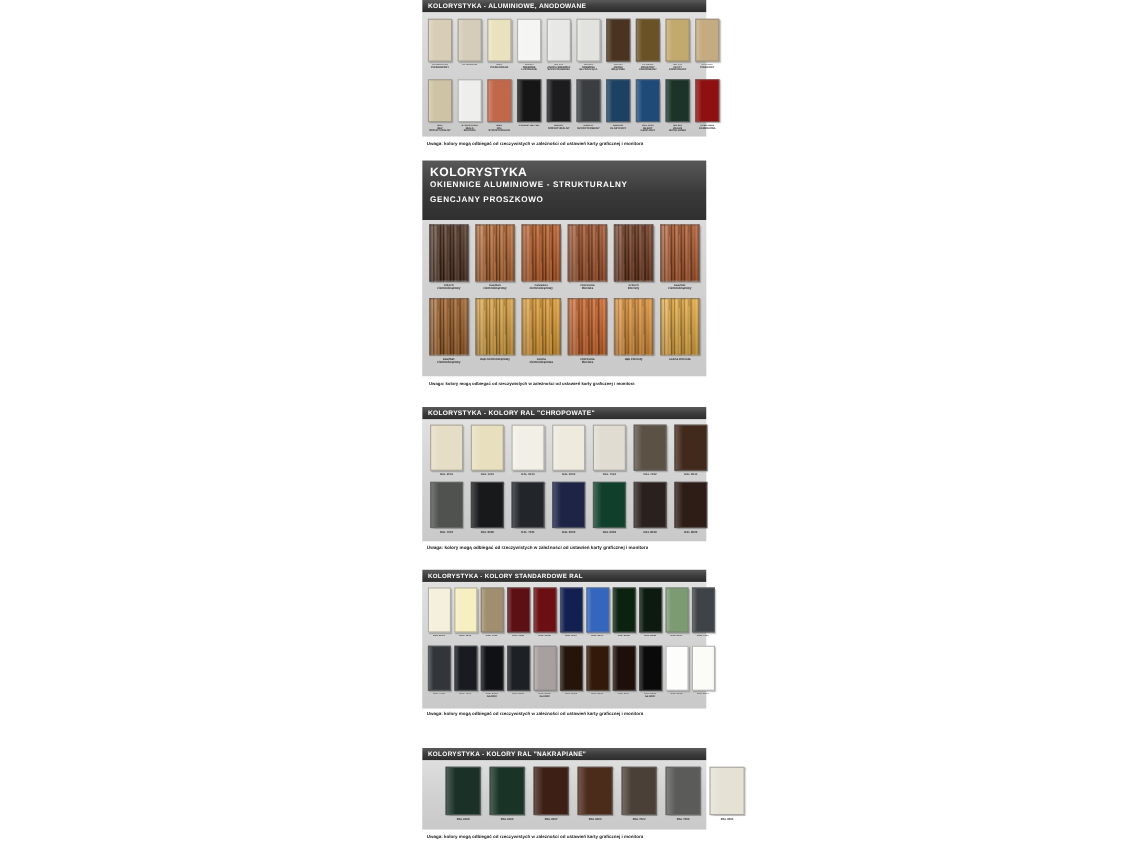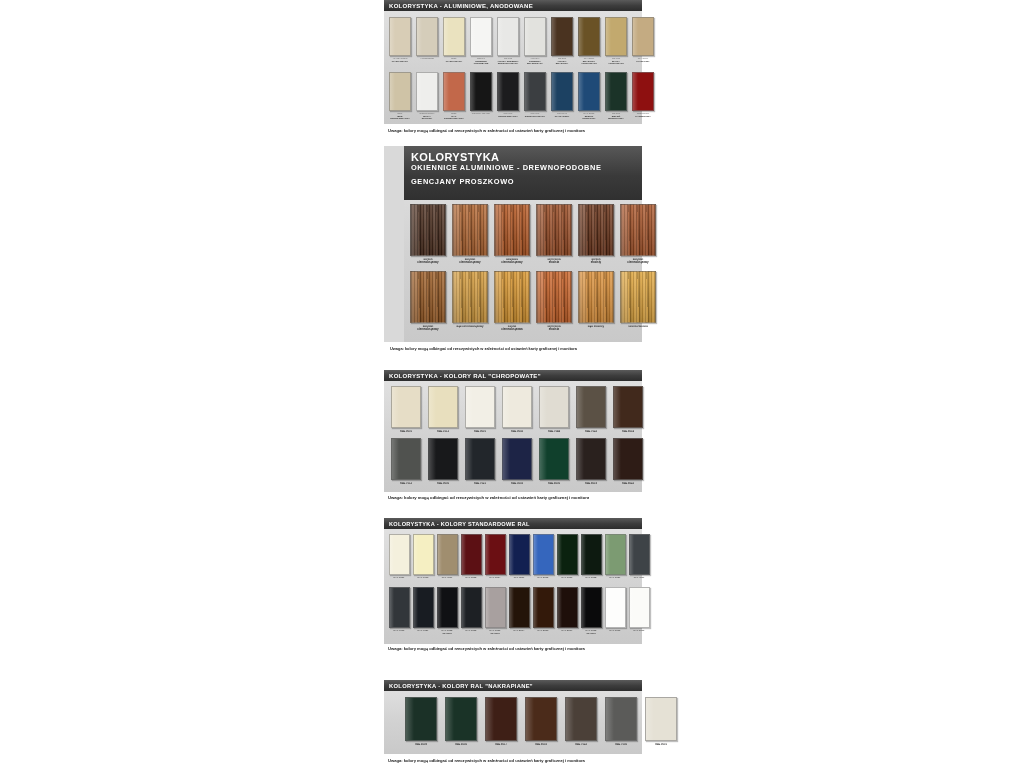--- a/index.html
+++ b/index.html
@@ -69,21 +69,21 @@
   
   #p1{left:384px;top:0px;width:258px;height:124px;}
   #p1 .hdr{height:11px;font-size:6px;padding-left:5px;}
   #p1 .rows{padding:6px 4px 0 4px;}
   #p1 .row{gap:3px;margin-bottom:2px;}
   #p1 .sw{width:22px;height:39px;}
   #p1 .lab{font-size:2.6px;width:24px;height:12px;margin-top:2px;}
   #p1-note{position:absolute;left:388px;top:128px;font-size:4.1px;}
 
   
-  #p2{left:384px;top:146px;width:258px;height:196px;padding-left:20px;}
+  #p2{left:384px;top:146px;width:258px;height:196px;}
   #p2 .hdr{
     height:48px;background:linear-gradient(180deg,#585858 0%,#3a3a3a 55%,#303030 100%);
     display:block;padding:6px 0 0 7px;
   }
   #p2 .hdr .t1{font-size:11px;line-height:11px;letter-spacing:.4px;}
   #p2 .hdr .t2{font-size:7.4px;line-height:9px;letter-spacing:.6px;}
   #p2 .hdr .t3{font-size:7.4px;line-height:9px;margin-top:5px;letter-spacing:.6px;}
   #p2 .rows{padding:4px 4px 0 5px;}
   #p2 .row{gap:4px;margin-bottom:2px;}
   #p2 .sw{width:36px;height:52px;}
@@ -241,21 +241,21 @@
           </div>
         </div>
     </div>
   </div>
   <div class="note" id="p1-note">Uwaga: kolory mogą odbiegać od rzeczywistych w zależności od ustawień karty graficznej i monitora</div>
 
   <div class="panel" id="p2">
     <div class="panel-inner">
       <div class="hdr">
         <span class="t1">KOLORYSTYKA</span>
-        <span class="t2">OKIENNICE ALUMINIOWE - DREWNOPODOBNE</span>
+        <span class="t2">OKIENNICE ALUMINIOWE - STRUKTURALNY</span>
         <span class="t3">GENCJANY PROSZKOWO</span>
       </div>
       <div class="rows" id="p2-rows">
           <div class="row">
             <div class="cell">
               <div class="sw" style="background: repeating-linear-gradient(90deg, rgba(0, 0, 0, 0.45) 0px, rgba(0, 0, 0, 0) 1px, rgba(255, 255, 255, 0.13) 2px, rgba(0, 0, 0, 0) 3px), repeating-linear-gradient(88deg, rgba(0, 0, 0, 0.22) 0px, rgba(0, 0, 0, 0) 4px, rgba(255, 255, 255, 0.1) 7px, rgba(0, 0, 0, 0) 9px), linear-gradient(rgba(255, 255, 255, 0.1), rgba(0, 0, 0, 0.18)), rgb(74, 44, 28);"></div>
               <div class="lab">orzech
 ciemnobrązowy</div>
             </div>
             <div class="cell">

